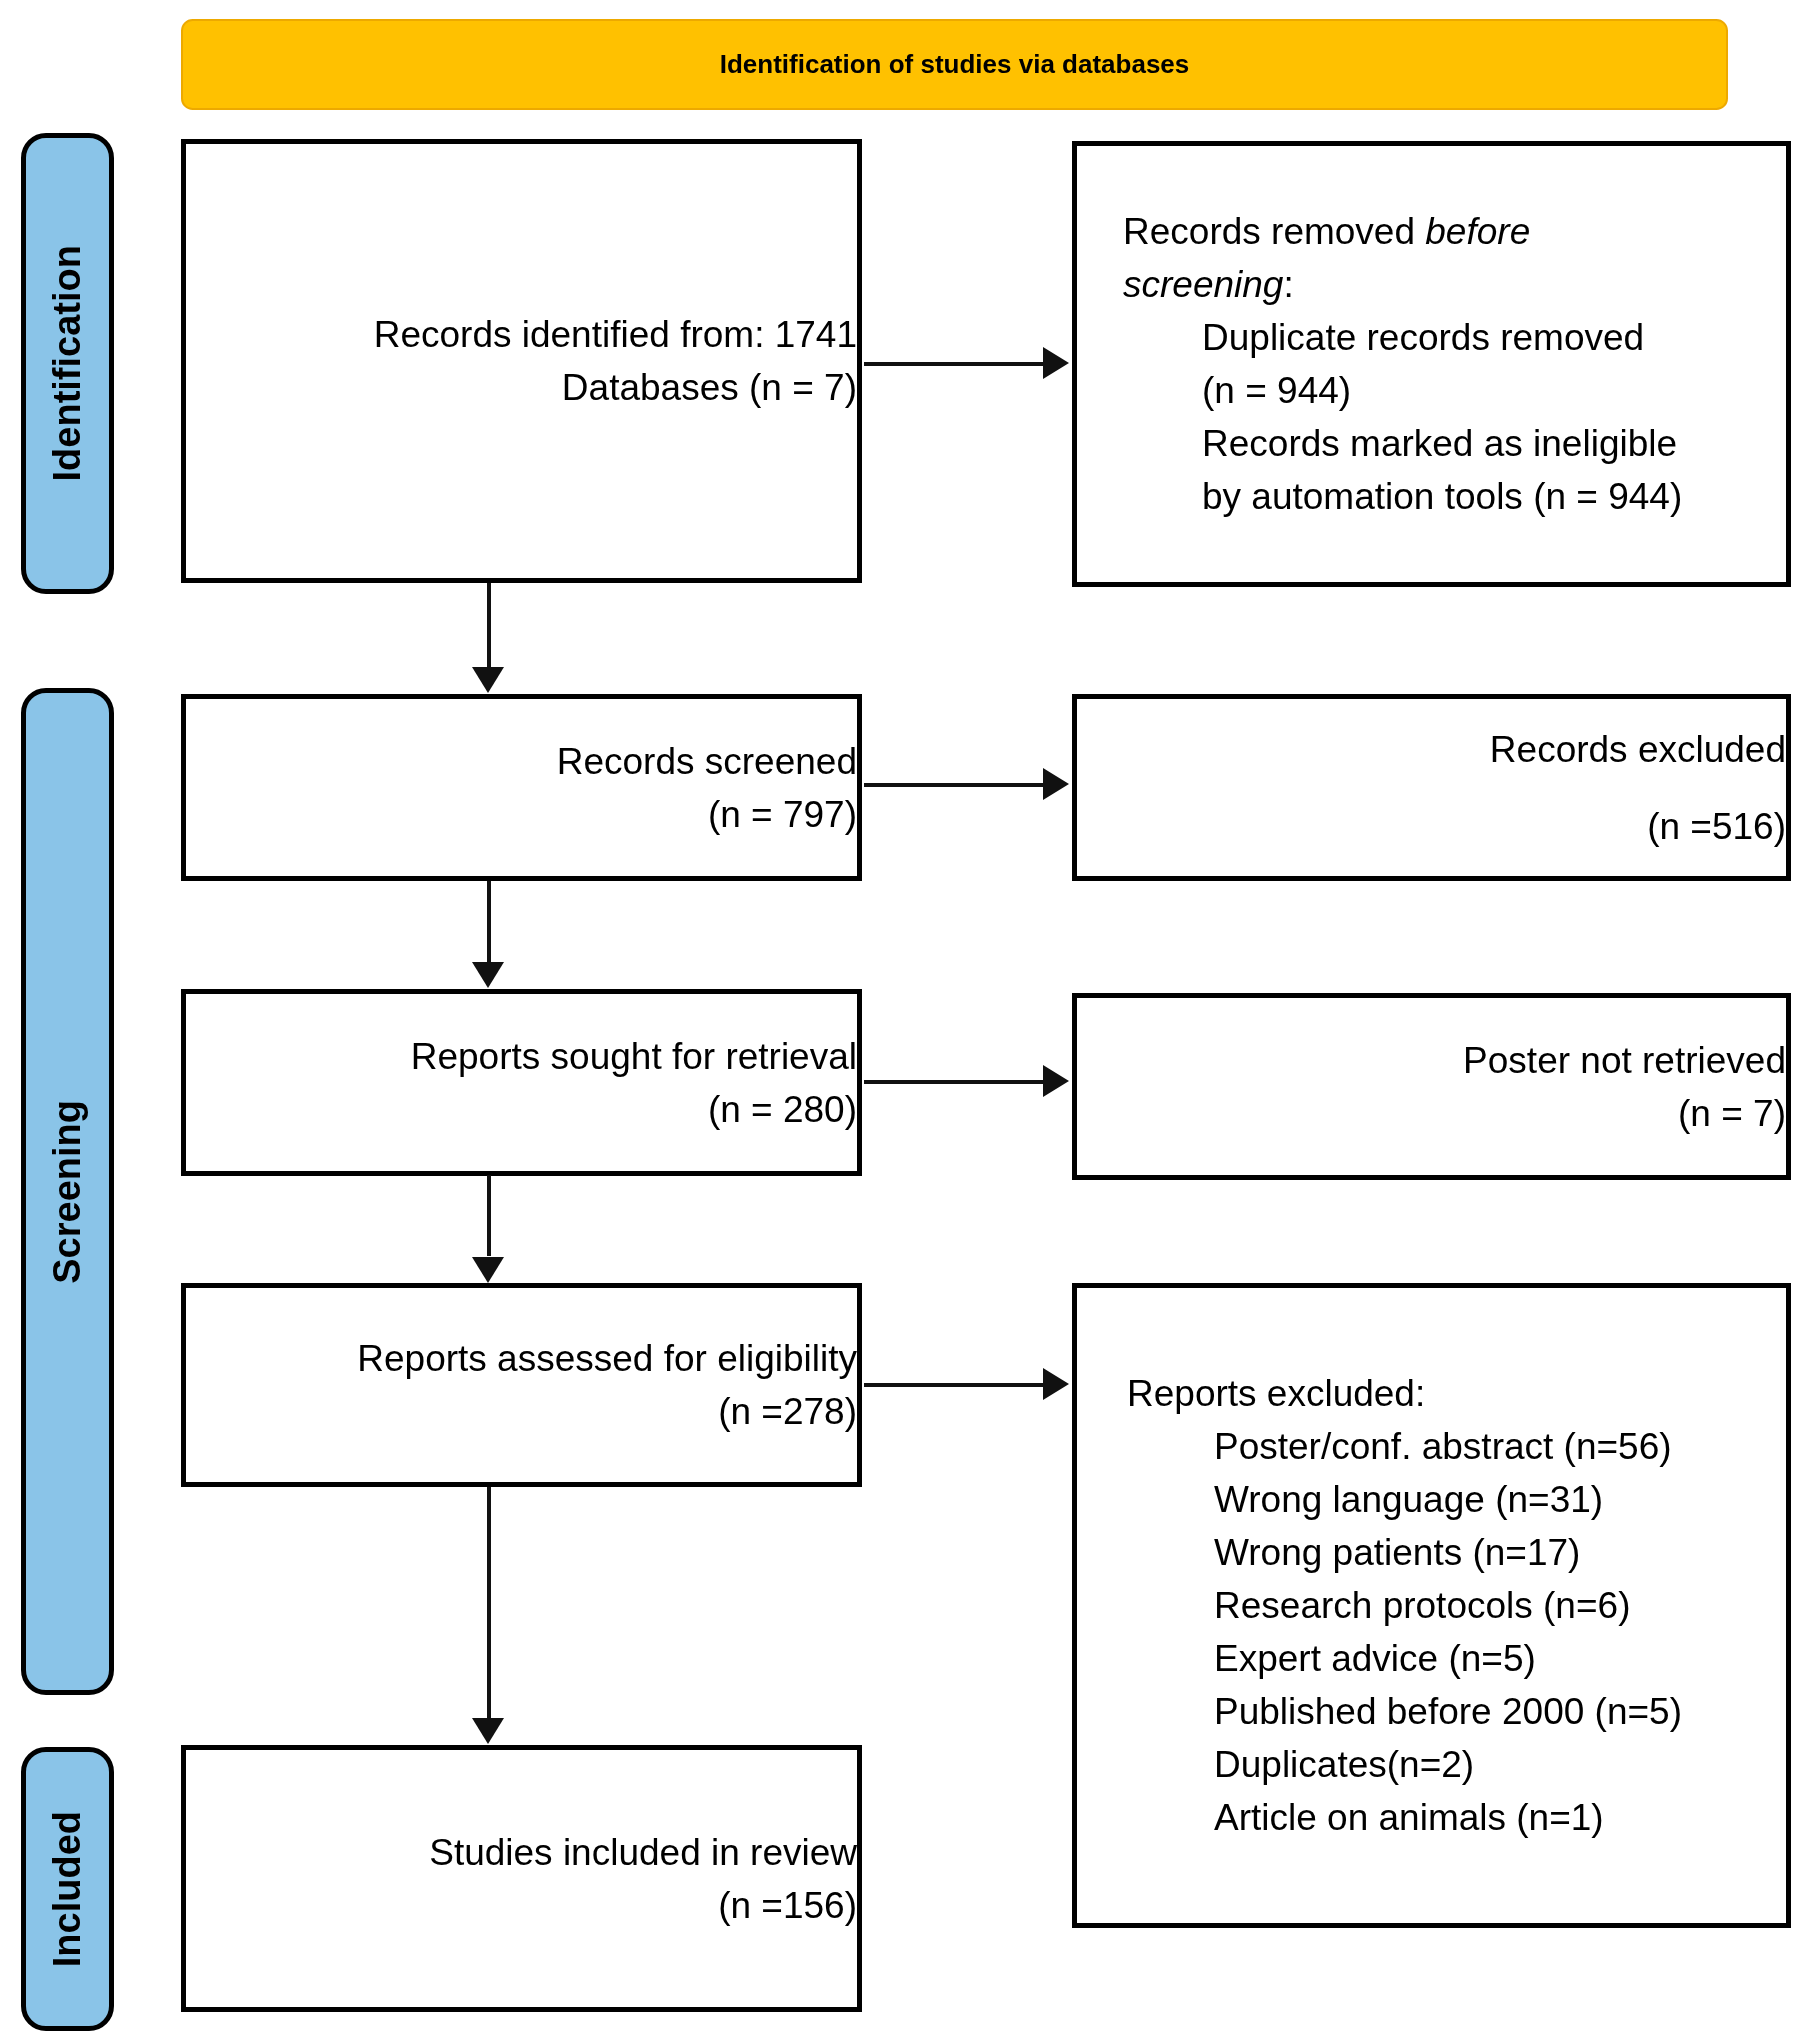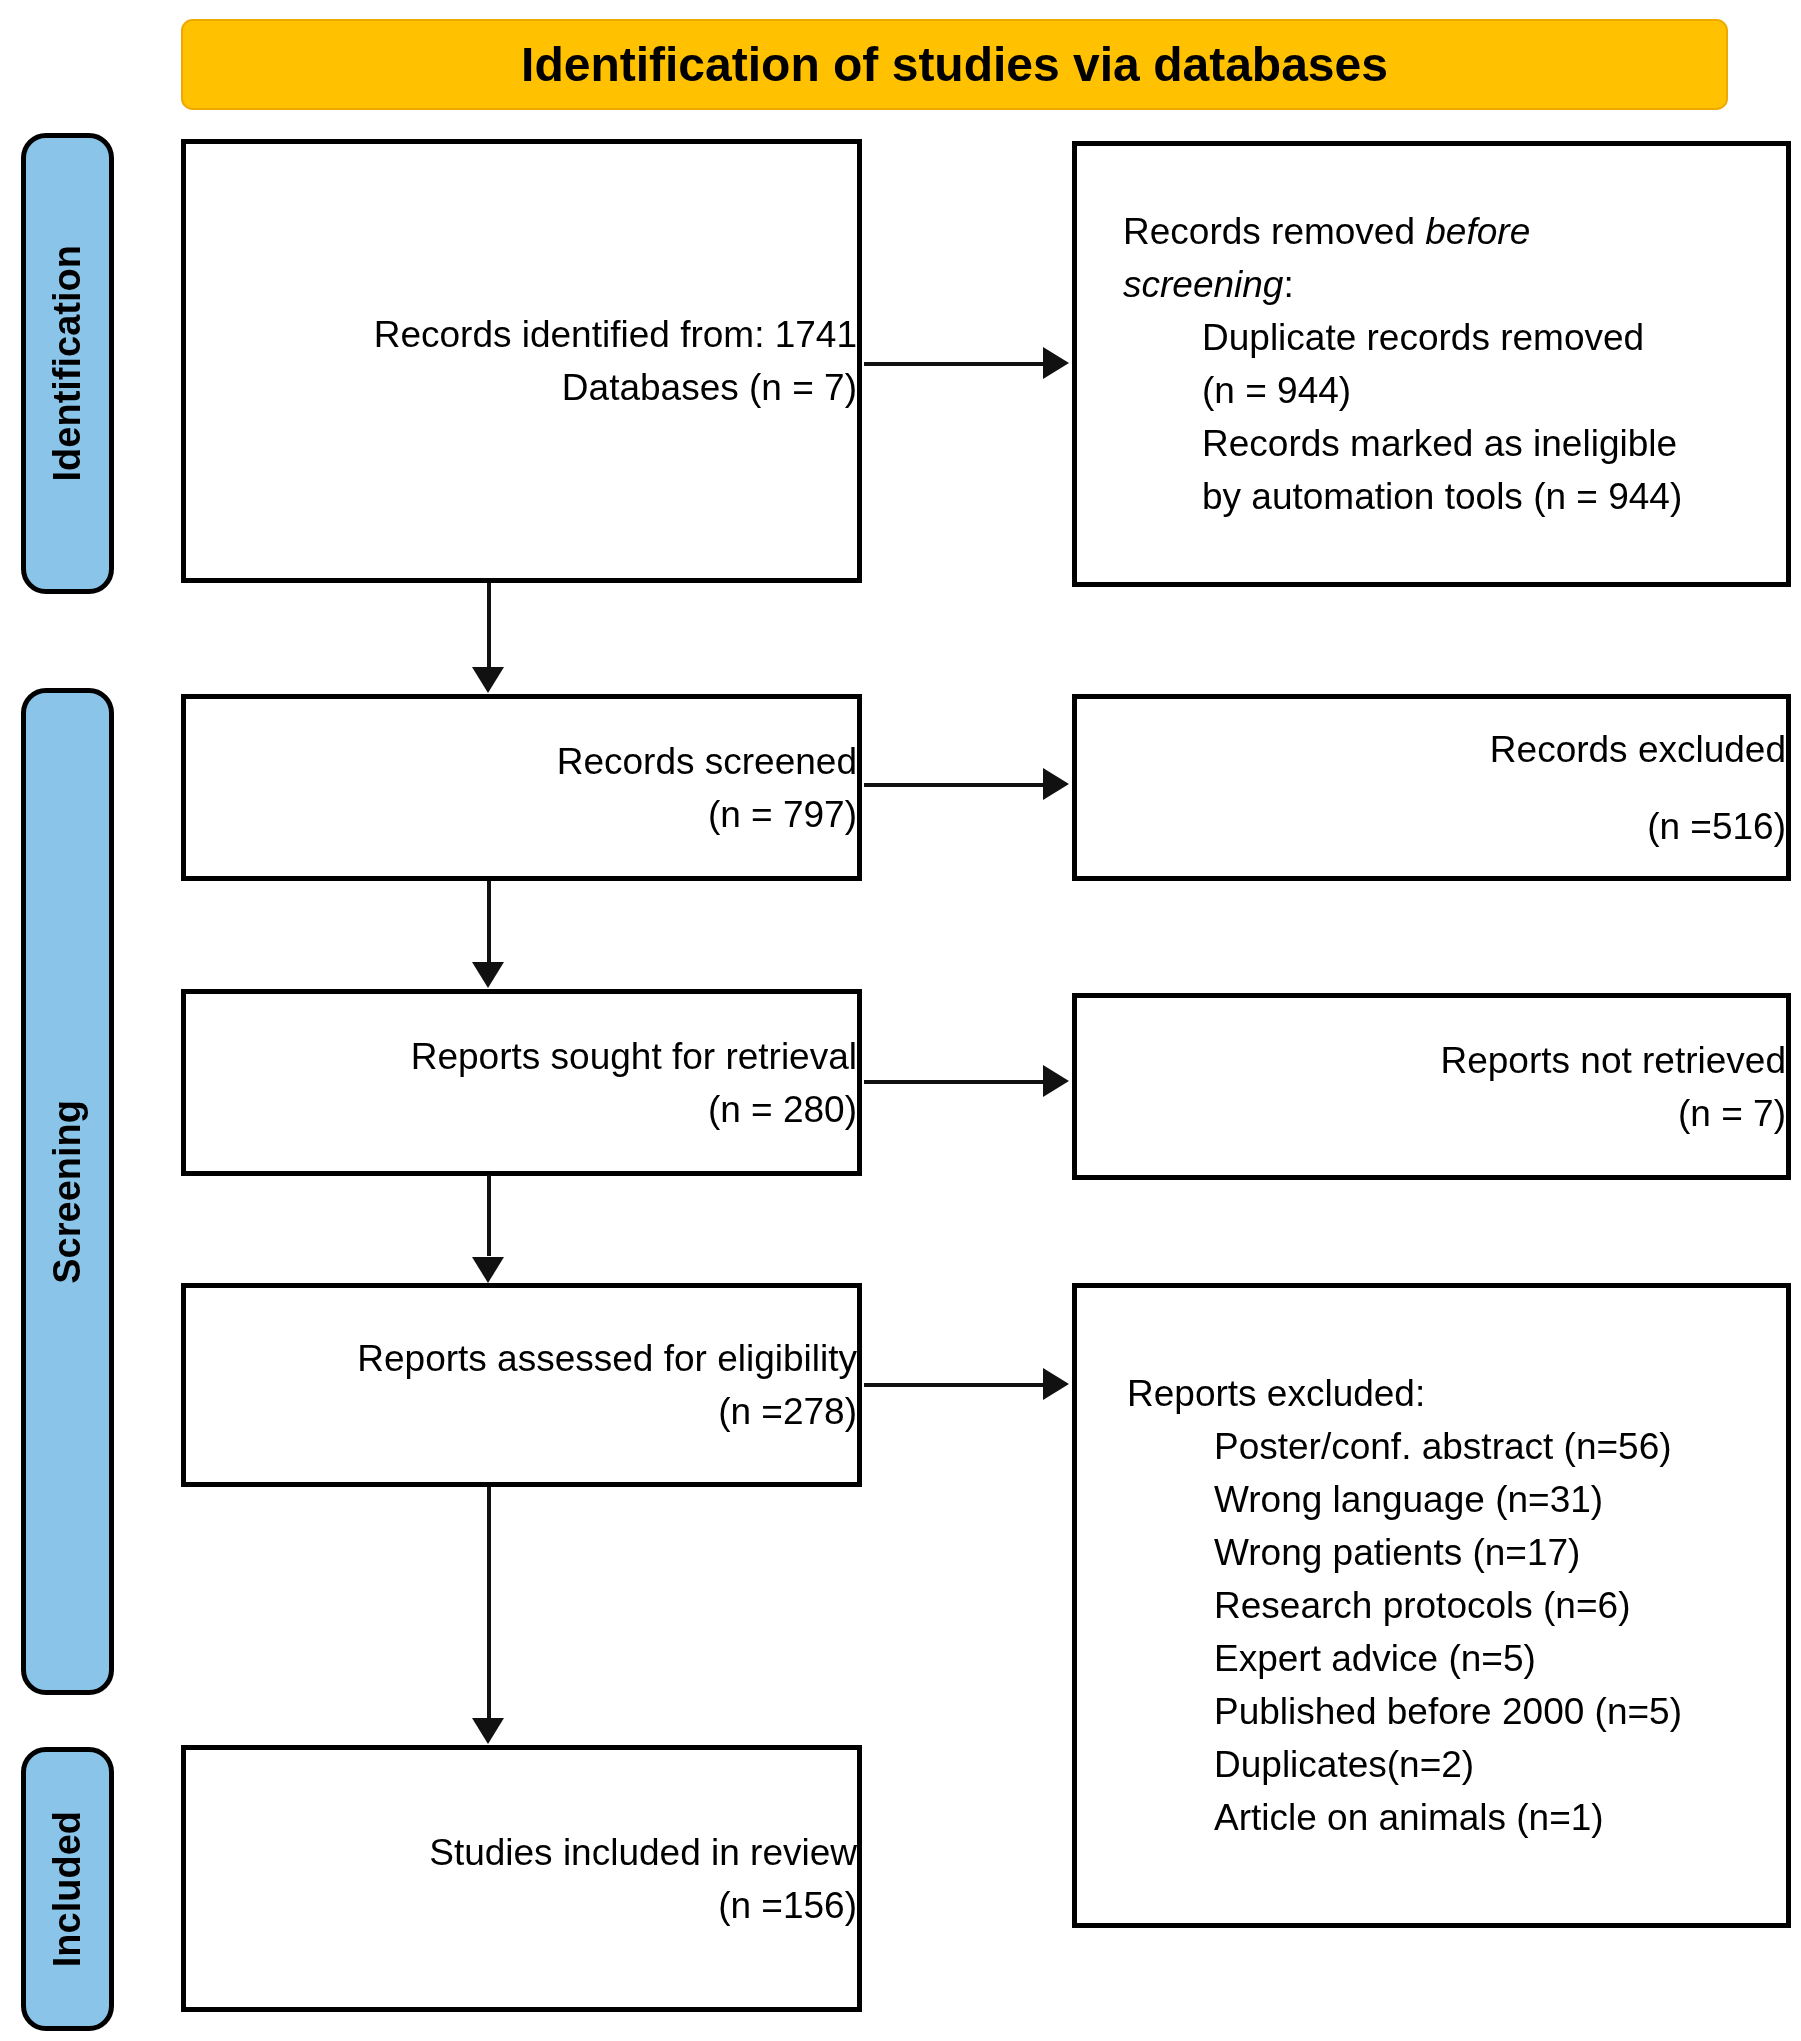--- a/index.html
+++ b/index.html
@@ -10,21 +10,21 @@
     font-family:"Liberation Sans","DejaVu Sans",sans-serif;
     color:#000;
   }
   
   .banner{
     position:absolute;left:181px;top:19px;width:1547px;height:91px;
     background:#FFC100;border:2.5px solid #EDA900;border-radius:11.6px;
     display:flex;align-items:center;justify-content:center;
     box-sizing:border-box;
   }
-  .banner span{font-size:48px;font-weight:bold;}
+  .banner span{font-size:26px;font-weight:bold;}
   
   .stage{
     position:absolute;left:21px;width:93px;
     background:#8AC4E8;border:5.8px solid #000;border-radius:25px;
     display:flex;align-items:center;justify-content:center;
     box-sizing:border-box;
   }
   #stage-identification{top:133px;height:461px;}
   #stage-screening{top:688px;height:1007px;}
   #stage-included{top:1747px;height:284px;}
@@ -114,21 +114,21 @@
     <div class="ind">Records marked as ineligible</div>
     <div class="ind">by automation tools (n = 944)</div>
   </div>
 
   <div class="fbox" id="box-excluded">
     <div>Records excluded</div>
     <div>(n =516)</div>
   </div>
 
   <div class="fbox" id="box-notretrieved">
-    <div>Reports not retrieved</div>
+    <div>Poster not retrieved</div>
     <div>(n = 7)</div>
   </div>
 
   <div class="fbox left" id="box-reportsexcluded">
     <div>Reports excluded:</div>
     <div class="ind">Poster/conf. abstract (n=56)</div>
     <div class="ind">Wrong language (n=31)</div>
     <div class="ind">Wrong patients (n=17)</div>
     <div class="ind">Research protocols (n=6)</div>
     <div class="ind">Expert advice (n=5)</div>

